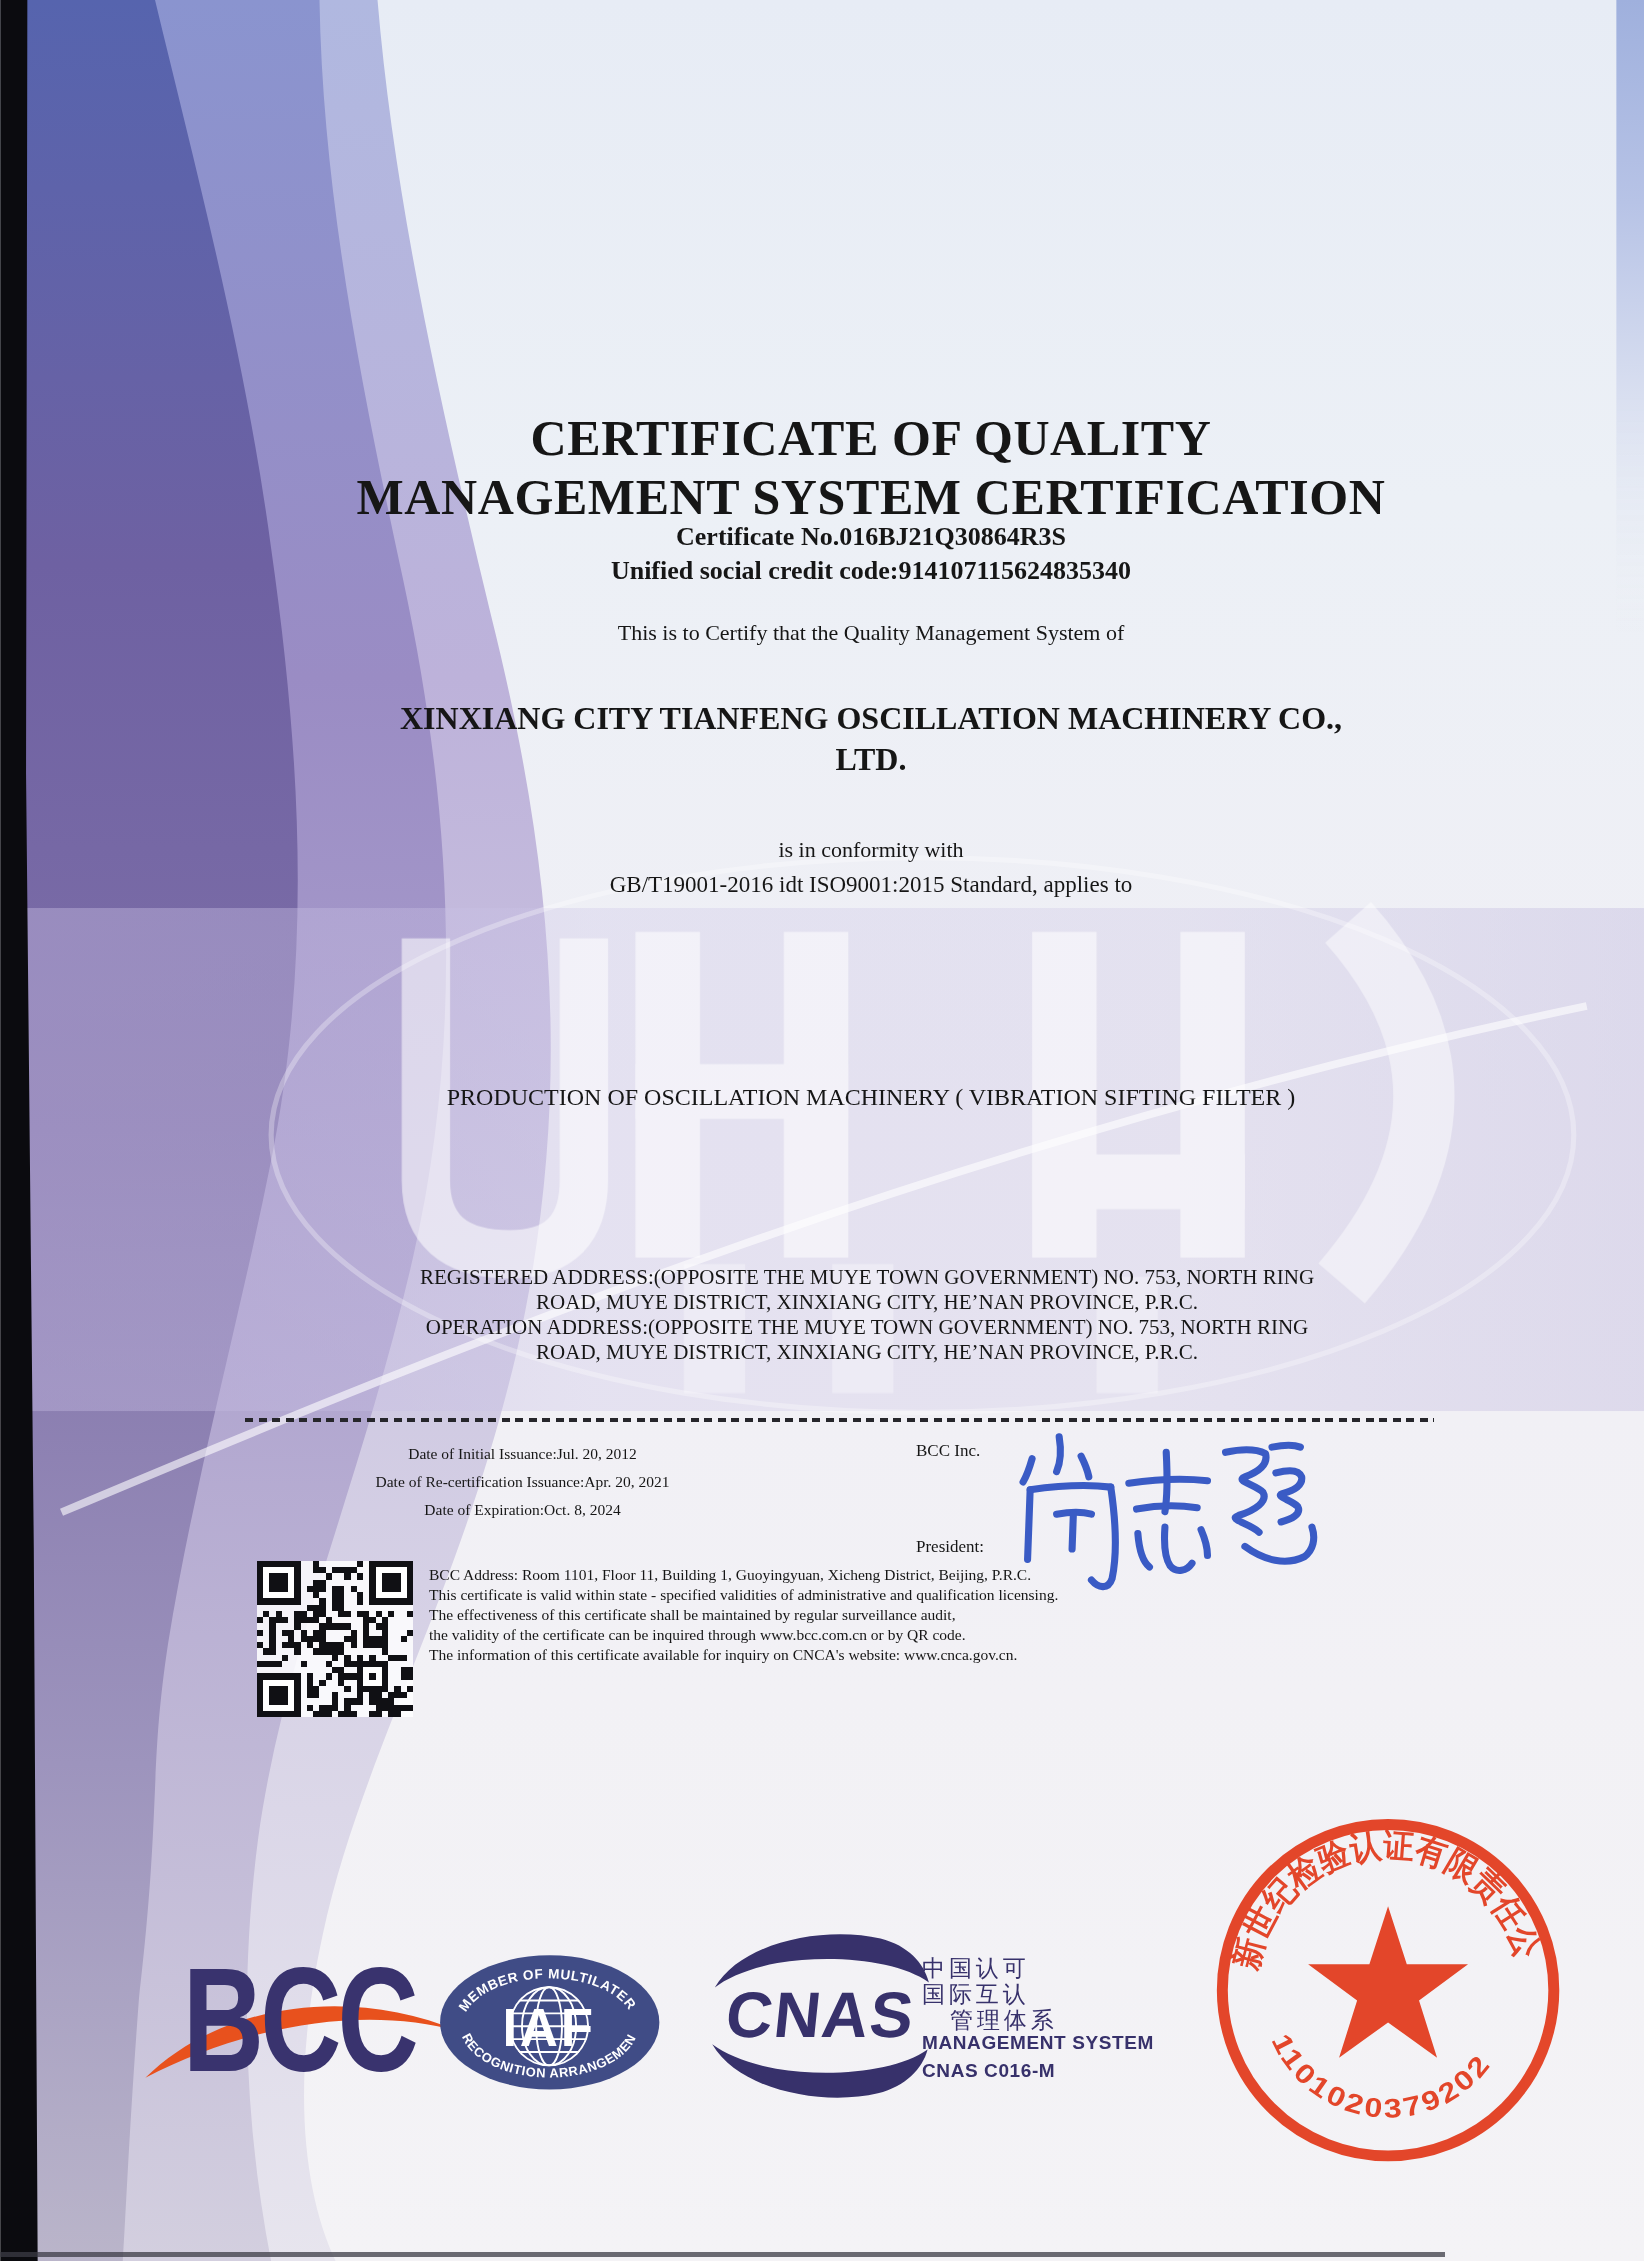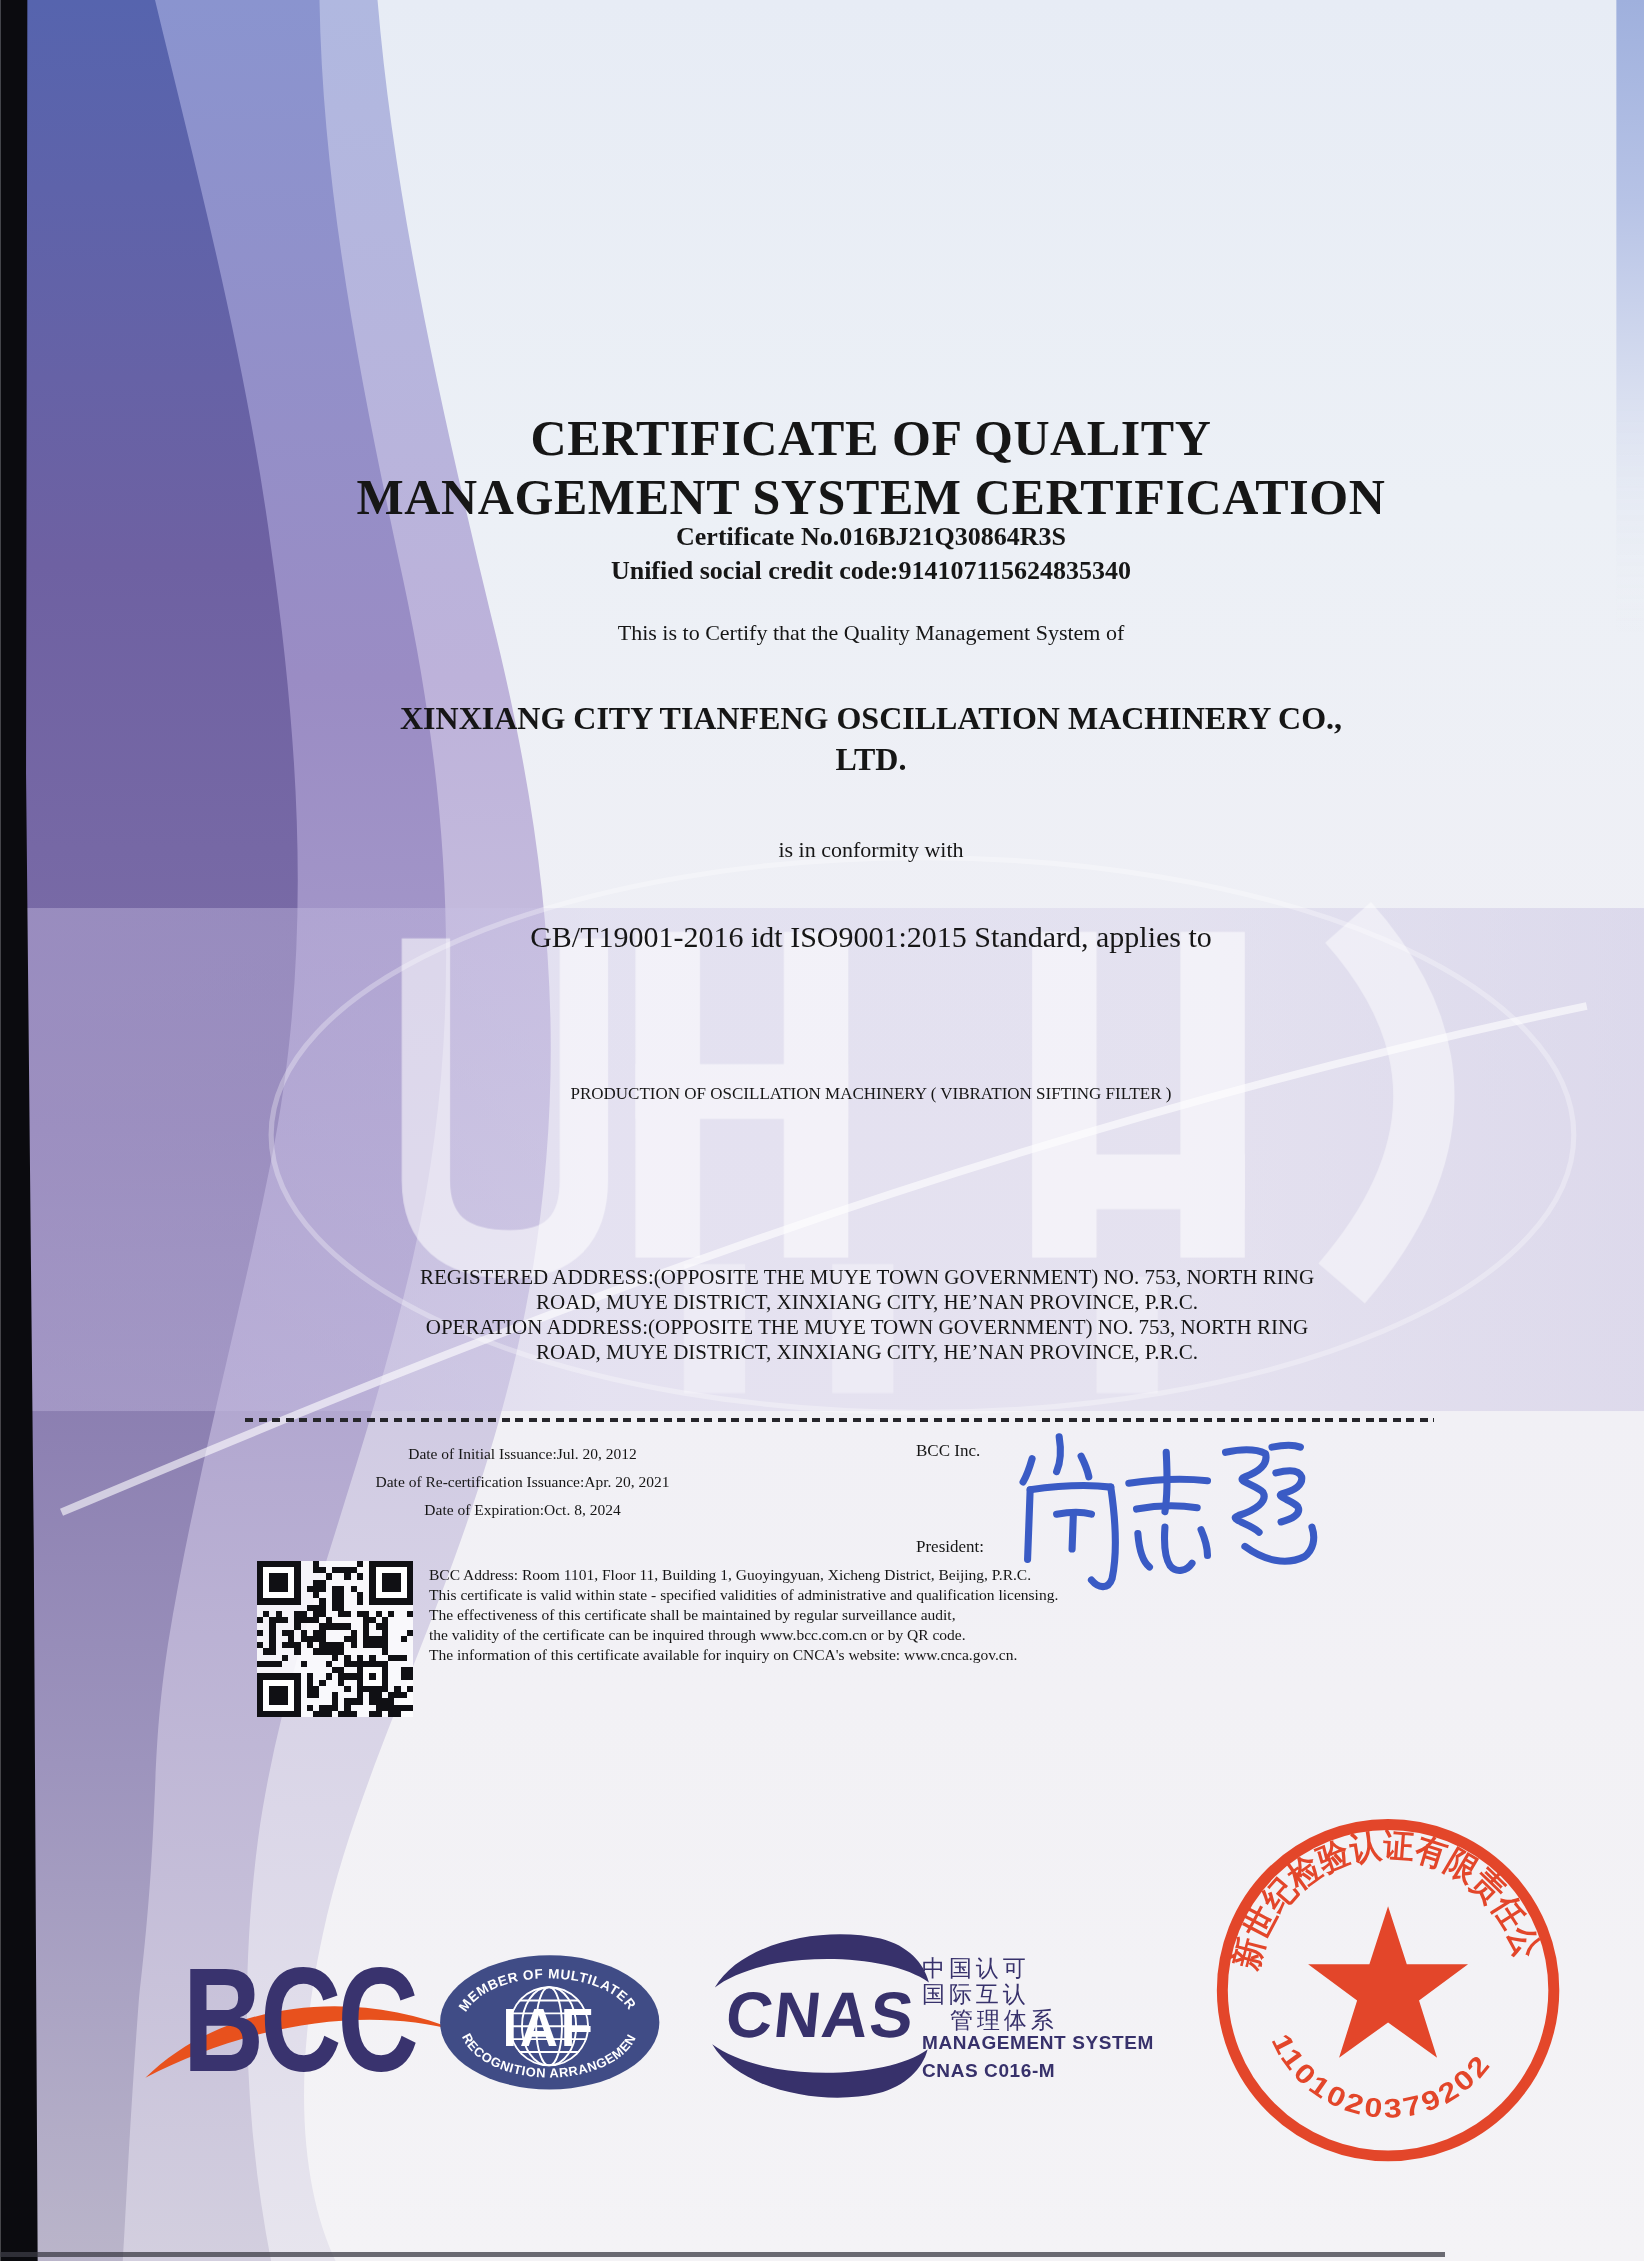--- a/index.html
+++ b/index.html
@@ -10,22 +10,22 @@
   }
   .abs{position:absolute;}
   .t{position:absolute;white-space:nowrap;}
   .ctr{text-align:center;}
   .bg-svg,.overlay-svg{position:absolute;left:0;top:0;width:1645px;height:2261px;pointer-events:none;}
   .title{left:242px;top:373px;width:1258px;font-size:50px;font-weight:bold;line-height:59px;letter-spacing:0.6px;margin-top:36px;}
   .certnos{left:242px;top:520px;width:1258px;font-size:26px;font-weight:bold;line-height:34px;}
   .intro{left:242px;top:620px;width:1258px;font-size:22px;}
   .company{left:242px;top:698px;width:1258px;font-size:32px;font-weight:bold;line-height:41px;}
   .conf{left:242px;top:837px;width:1258px;font-size:22px;}
-  .std{left:242px;top:920px;width:1258px;font-size:30px;}
-  .scope{left:242px;top:1084px;width:1258px;font-size:17px;}
+  .std{left:242px;top:872px;width:1258px;font-size:23px;}
+  .scope{left:242px;top:1084px;width:1258px;font-size:24px;}
   .addr{left:219px;top:1265px;width:1296px;font-size:21px;line-height:25px;}
   .rule{left:245px;top:1418px;width:1189px;height:3.9px;
         background:repeating-linear-gradient(90deg,#26262b 0 8.4px,rgba(0,0,0,0) 8.4px 13.5px);}
   .dates{left:284px;top:1440px;width:477px;font-size:15.5px;line-height:28px;}
   .issuer{left:916px;font-size:17px;}
   .fine{left:429px;top:1565px;width:903px;font-size:15.5px;line-height:20px;}
   .fine div{white-space:nowrap;}
   .accr-cn{left:922px;width:271px;font-size:23px;letter-spacing:3.9px;color:#37316b;font-family:"Liberation Sans","DejaVu Sans",sans-serif;}
   .accr-en{left:922px;width:297px;font-size:19px;font-weight:bold;color:#37316b;font-family:"Liberation Sans","DejaVu Sans",sans-serif;letter-spacing:0.6px;}
   .qr{position:absolute;left:257px;top:1561px;width:156px;height:156px;}

